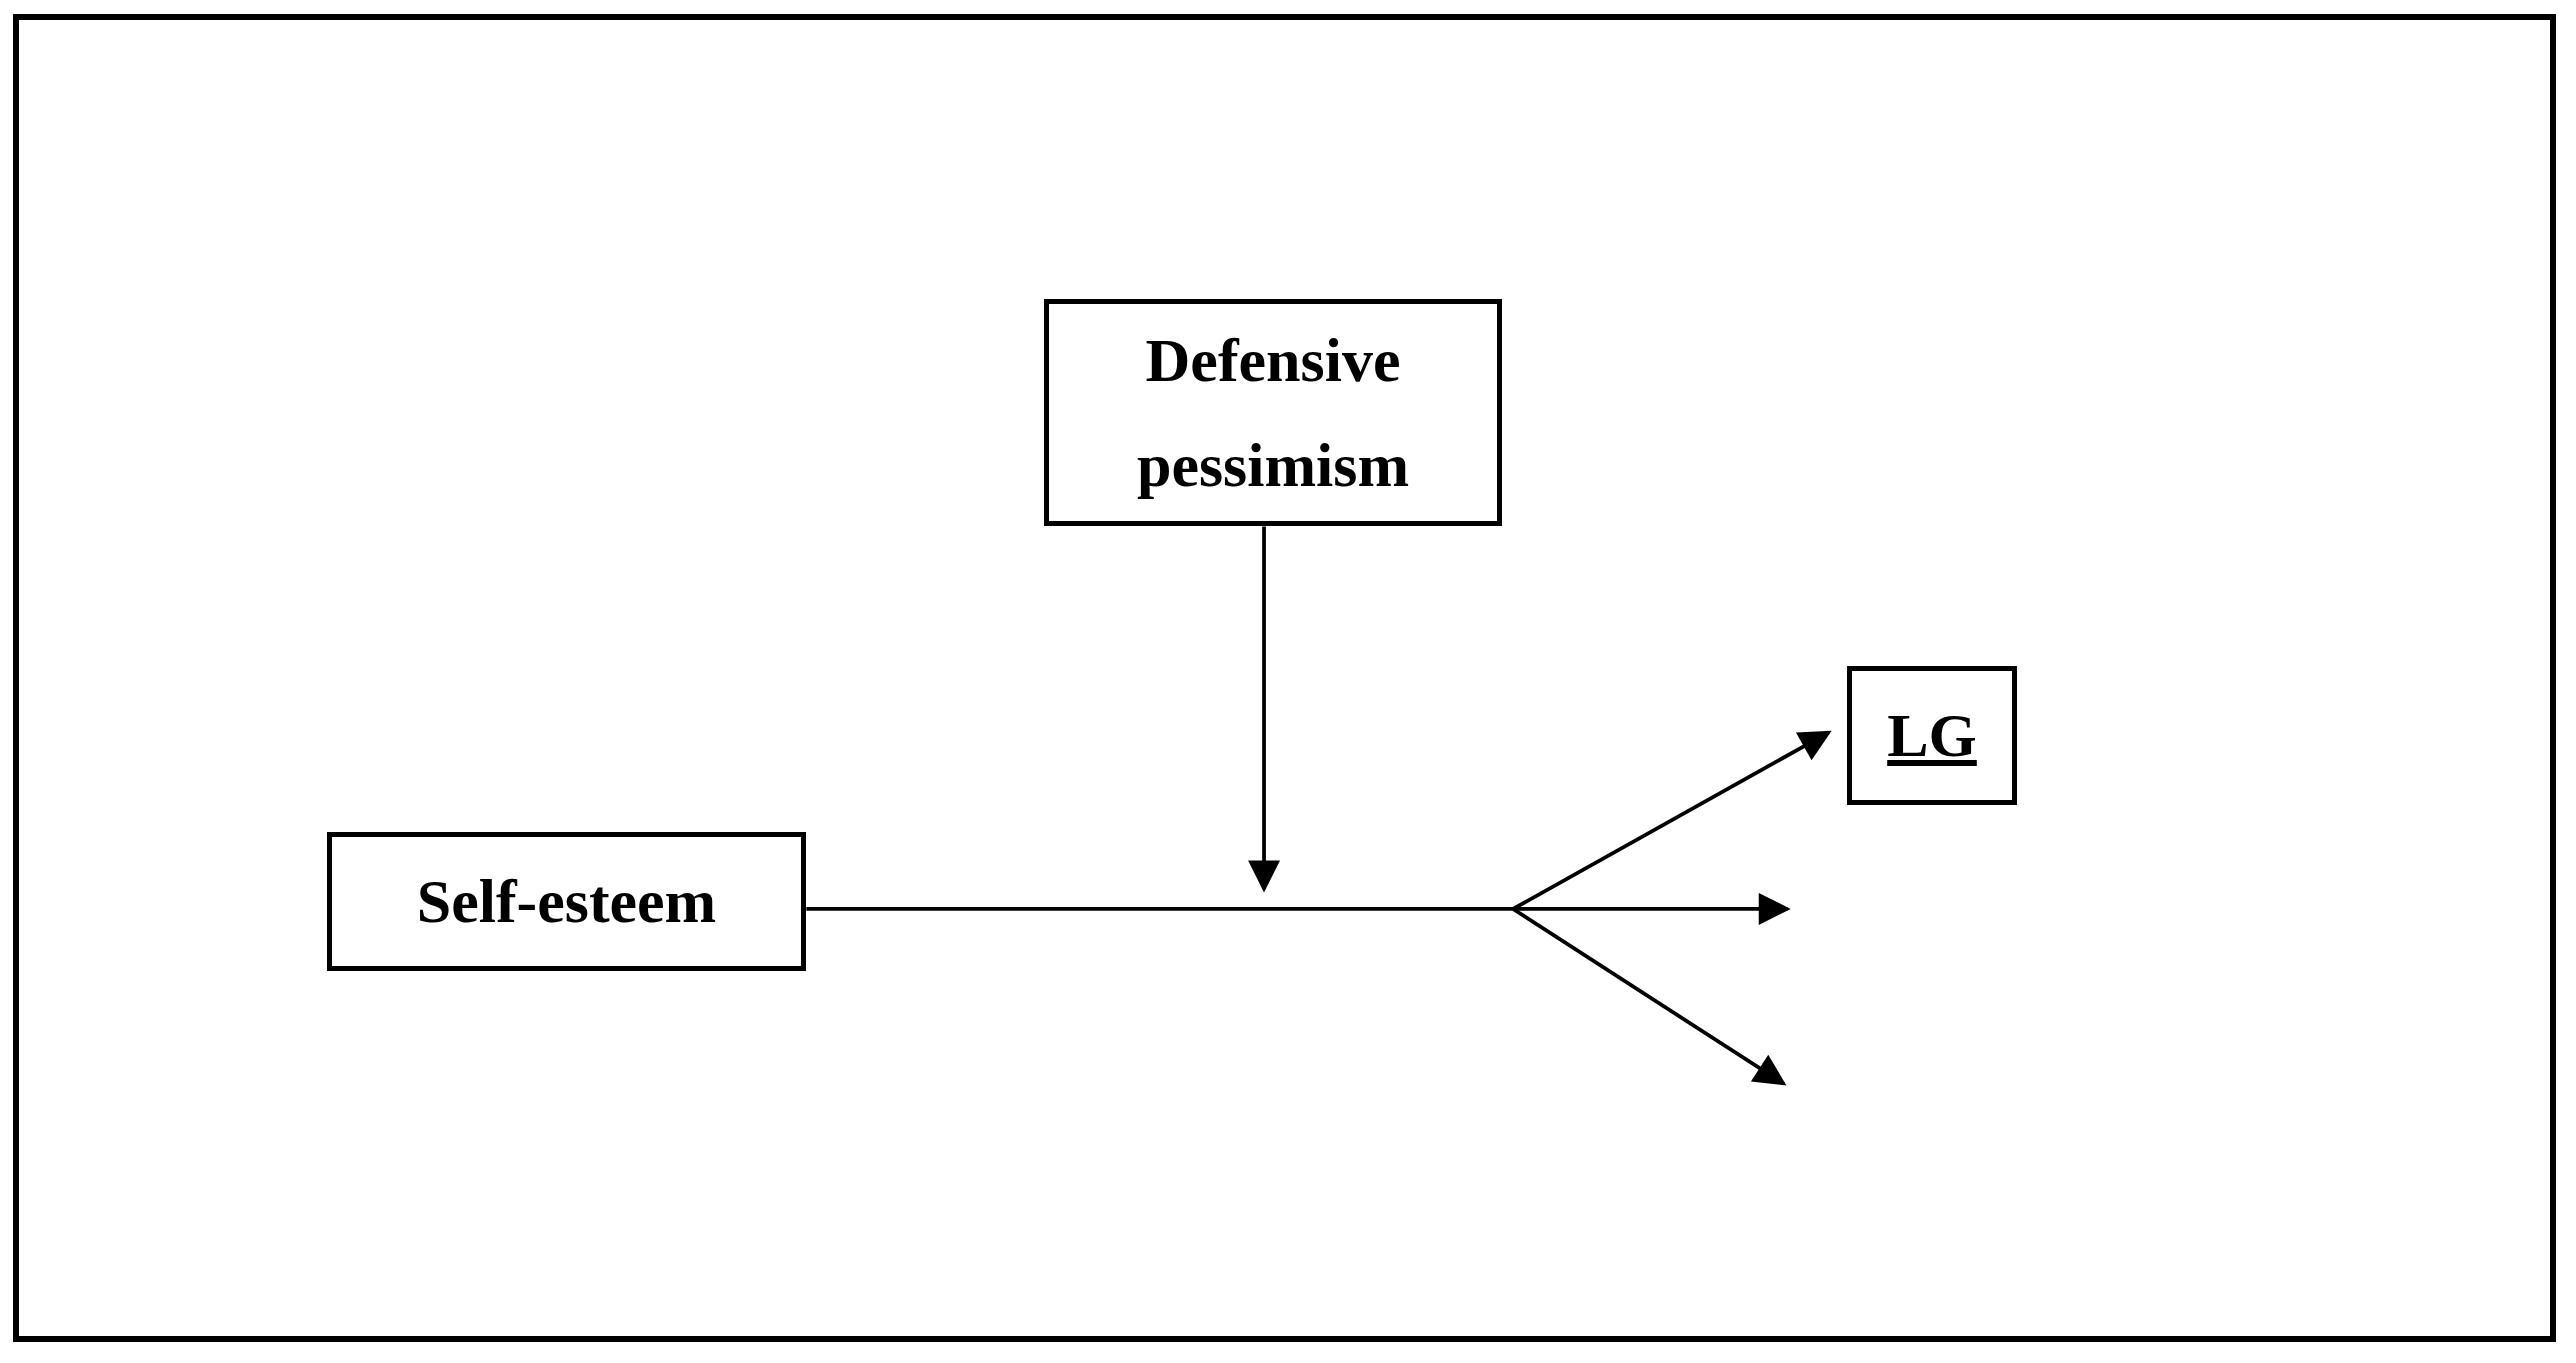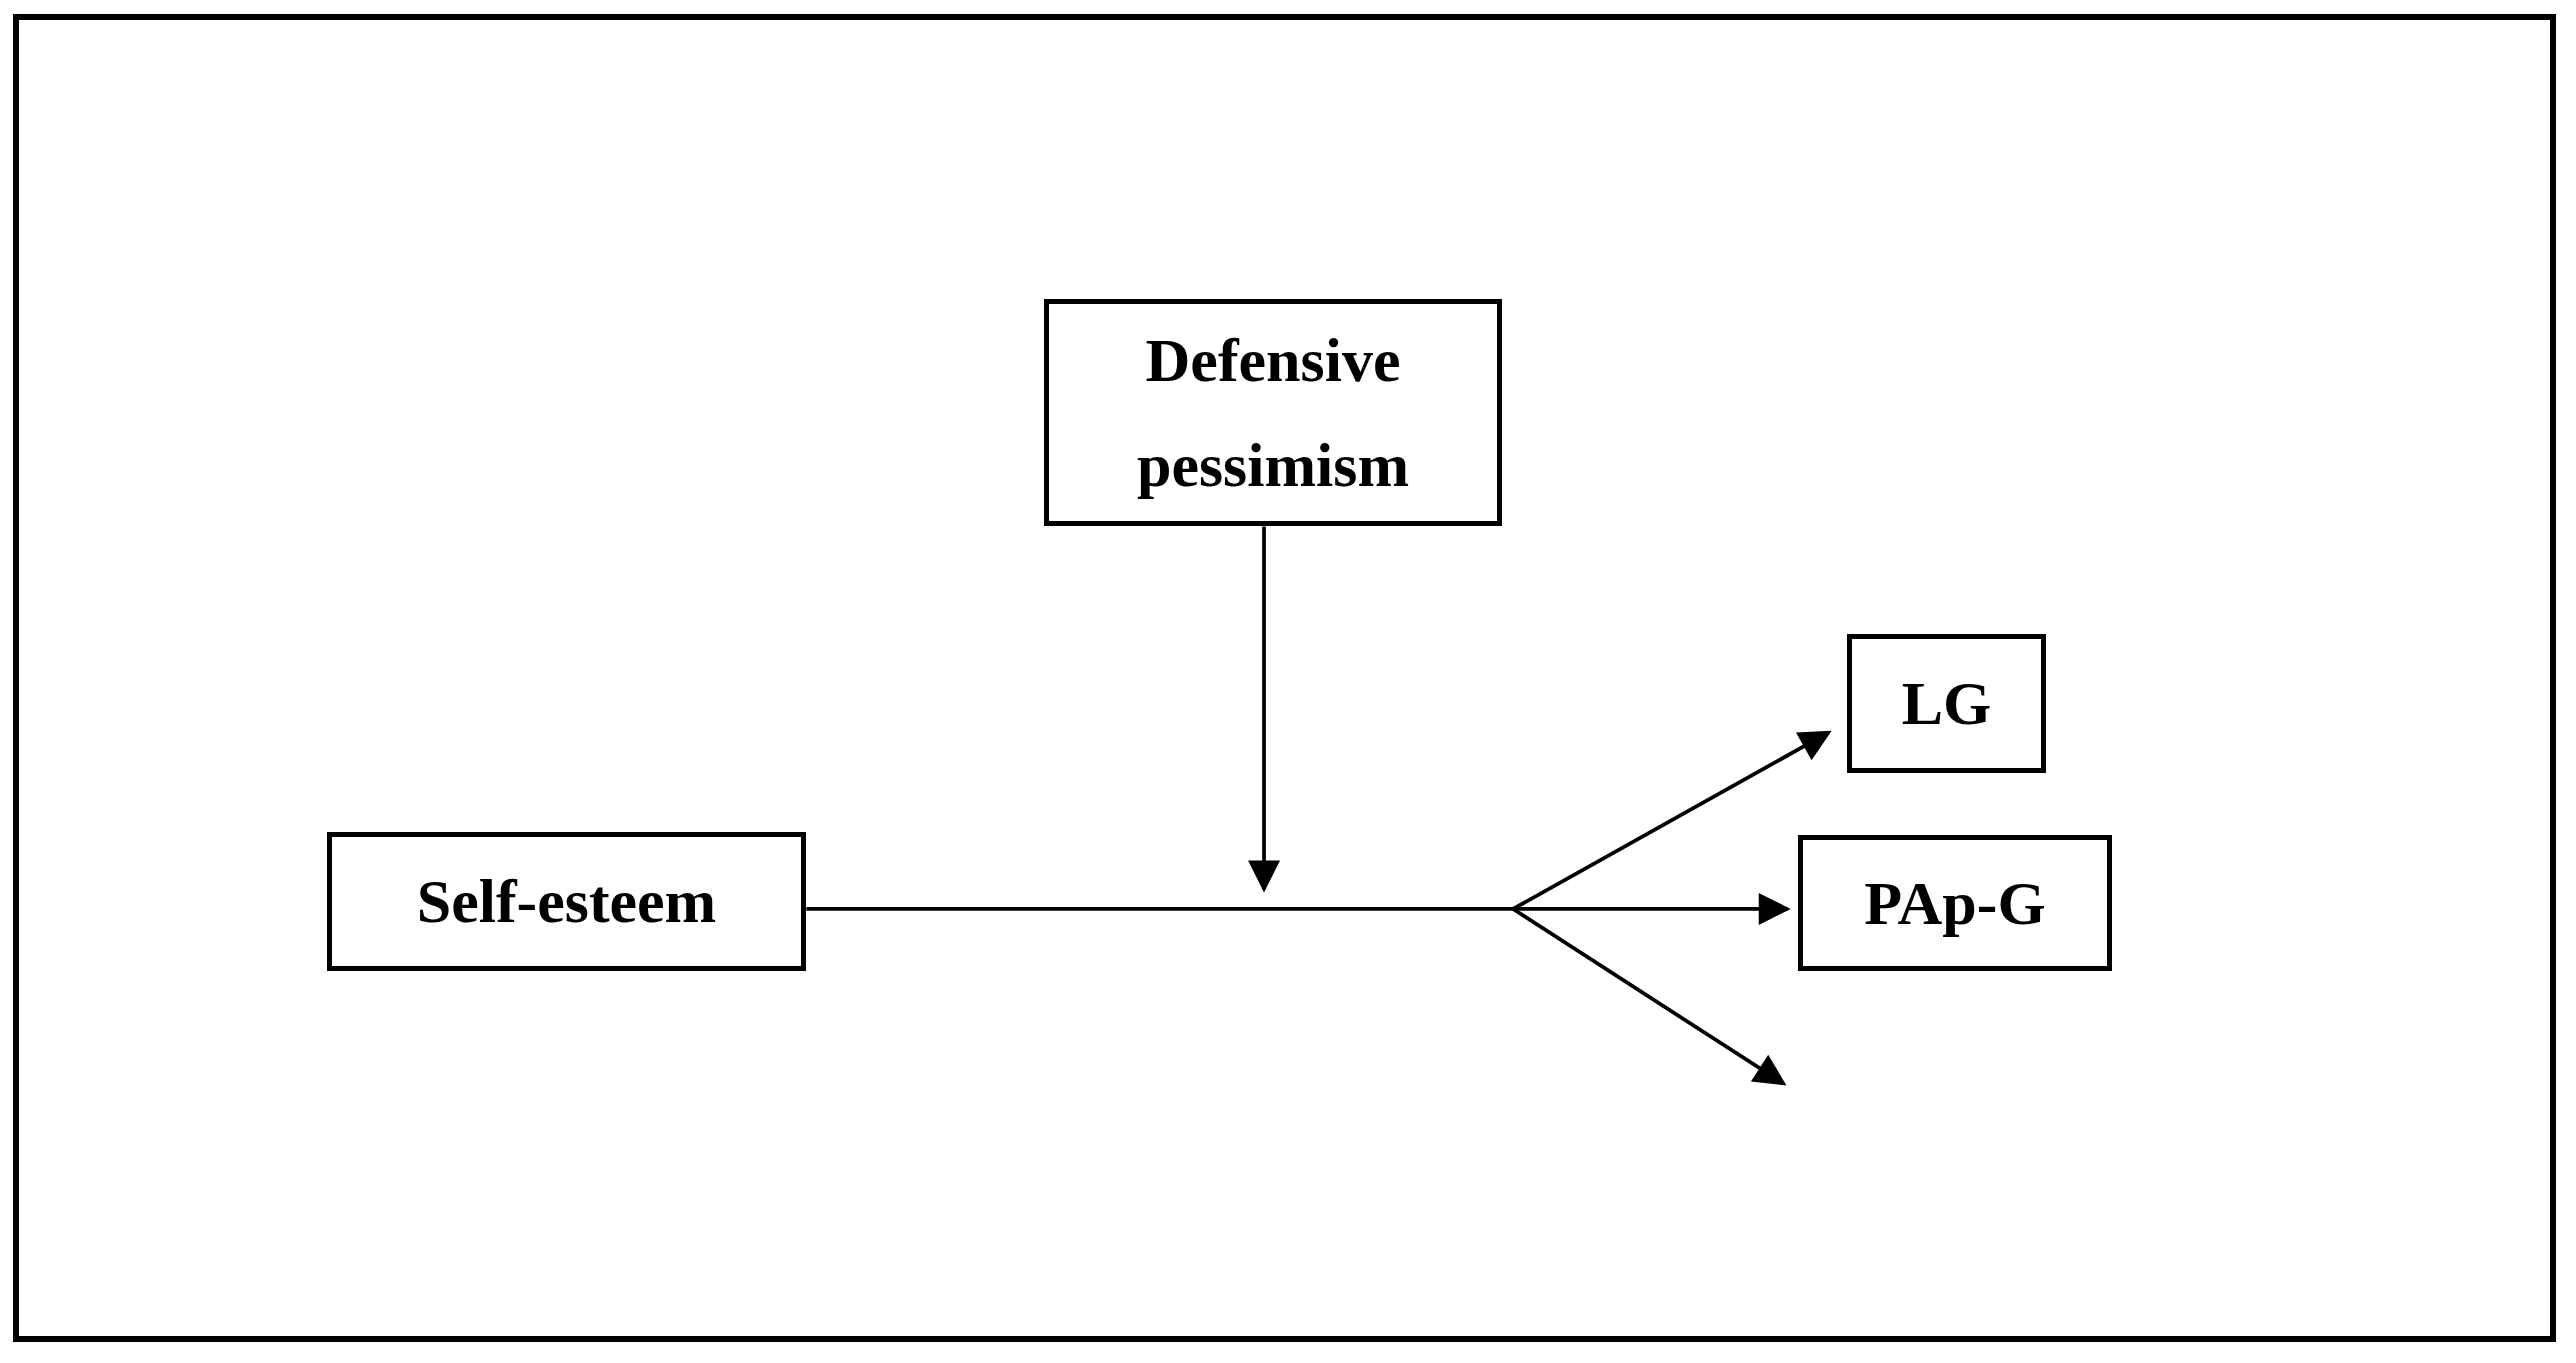--- a/index.html
+++ b/index.html
@@ -50,21 +50,21 @@
     padding: 0 11.3px;
   }
   .node-defensive-pessimism {
     left: 1044px; top: 299px; width: 458px; height: 227px;
     line-height: 105px;
   }
   .node-self-esteem {
     left: 327px; top: 832px; width: 479px; height: 139px;
   }
   .node-lg {
-    left: 1847px; top: 634px; width: 199px; height: 139px;
+    left: 1847px; top: 666px; width: 170px; height: 139px; text-decoration: underline;
   }
   .node-pap-g {
     left: 1798px; top: 835px; width: 314px; height: 136px;
   }
   .node-pav-g {
     left: 1800px; top: 1032px; width: 312px; height: 135px;
   }
 </style>
 </head>
 <body>
@@ -94,19 +94,16 @@
   </div>
 
   <div class="node node-defensive-pessimism">
     <span class="node-label">Defensive pessimism</span>
   </div>
 
   <div class="node node-lg">
     <span class="node-label">LG</span>
   </div>
 
-  <div class="node node-pap-g">
-    <span class="node-label">PAp-G</span>
-  </div>
 
 
 </div>
 
 
 </body></html>

